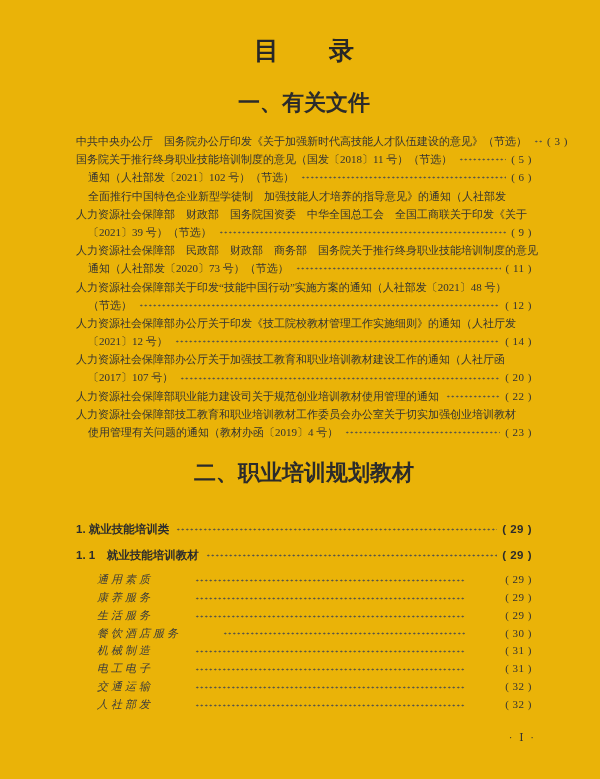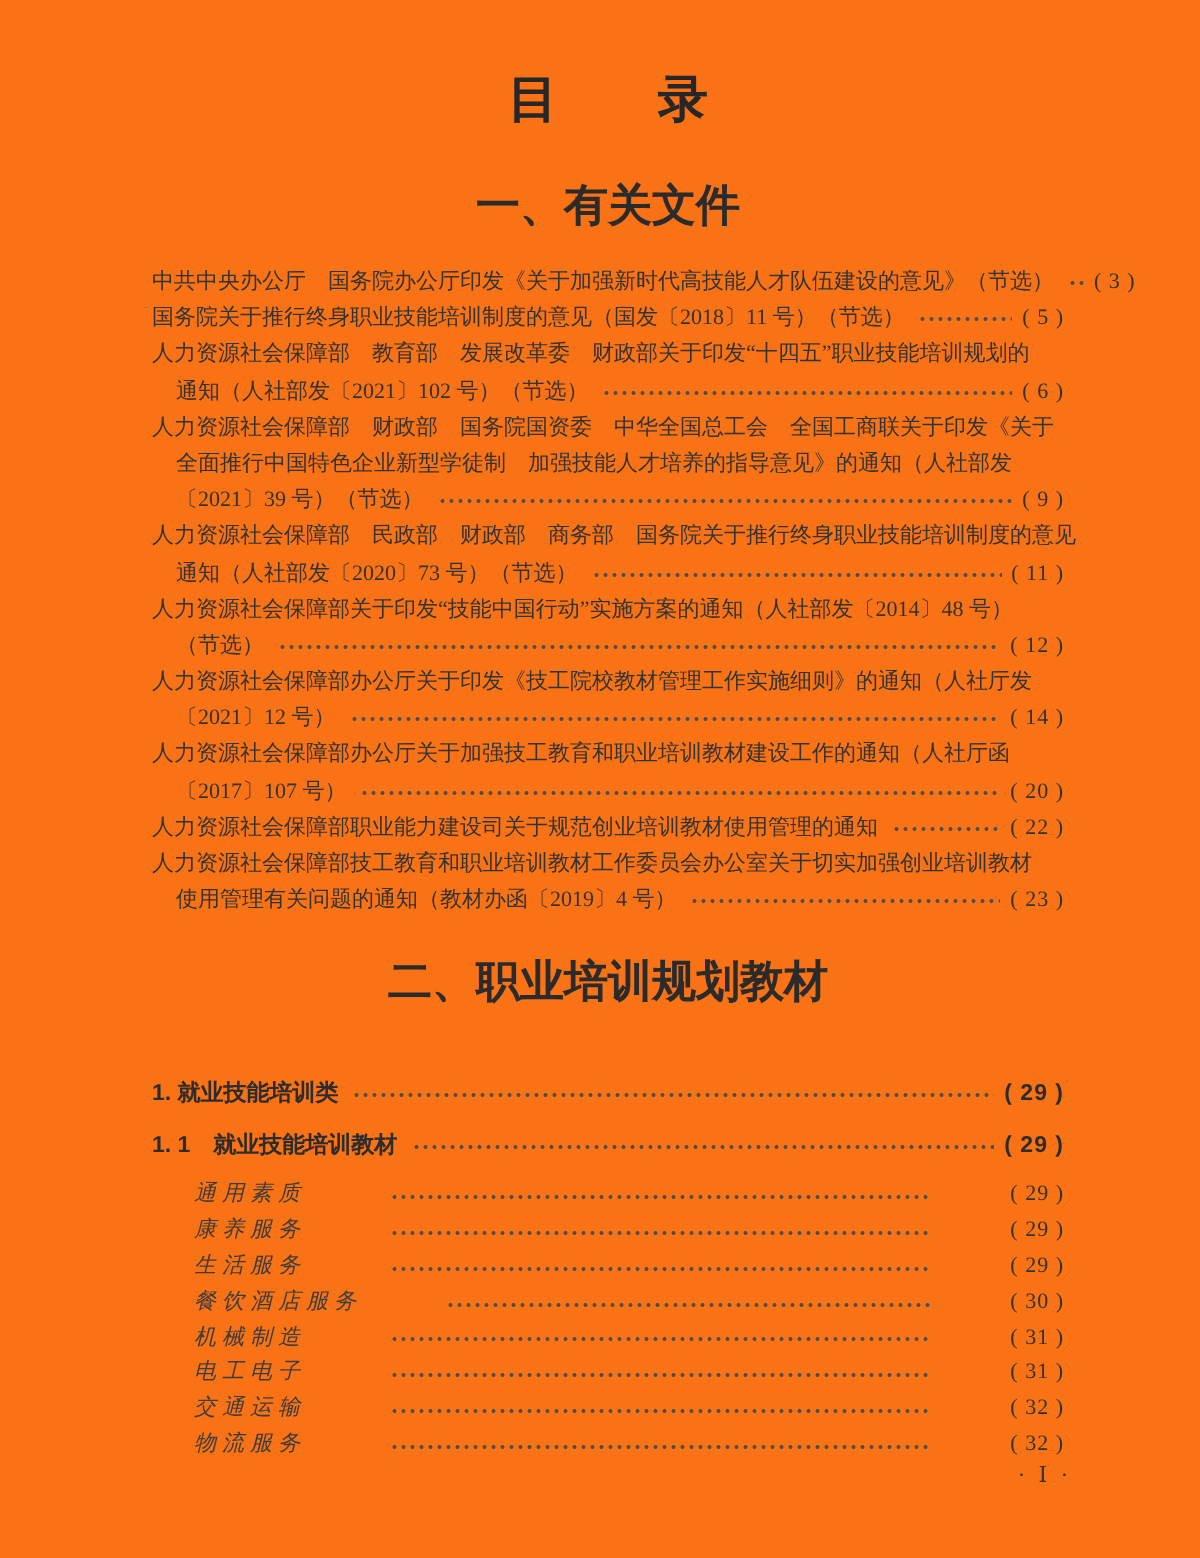--- a/index.html
+++ b/index.html
@@ -1,18 +1,18 @@
 <!DOCTYPE html>
 <html><head>
 <meta charset="utf-8">
 <style>
   html,body{margin:0;padding:0;background:#ffffff;}
   .page{
     width:600px;height:779px;box-sizing:border-box;position:relative;overflow:hidden;
-    background:#f97316;
+    background:#eab308;
     padding:36px 68px 0 76px;
     font-family:"Liberation Serif","DejaVu Serif",serif;
     color:#333;
   }
   .title{
     margin:0;text-align:center;
     font-size:25px;font-weight:700;color:#272727;line-height:1.2;
   }
   .h-sec{
     margin:0;text-align:center;
@@ -62,53 +62,49 @@
     <div class="row ind-0 st-song">
         <span class="txt">中共中央办公厅　国务院办公厅印发《关于加强新时代高技能人才队伍建设的意见》（节选）</span>
         <span class="leader"></span>
         <span class="pg">( 3 )</span>
       </div>
       <div class="row ind-0 st-song">
         <span class="txt">国务院关于推行终身职业技能培训制度的意见（国发〔2018〕11 号）（节选）</span>
         <span class="leader"></span>
         <span class="pg">( 5 )</span>
       </div>
-      <div class="row ind-0 st-song no-page">
-        <span class="txt">人力资源社会保障部　教育部　发展改革委　财政部关于印发“十四五”职业技能培训规划的</span>
-
-      </div>
       <div class="row ind-1 st-song">
         <span class="txt">通知（人社部发〔2021〕102 号）（节选）</span>
         <span class="leader"></span>
         <span class="pg">( 6 )</span>
-      </div>
-      <div class="row ind-0 st-song no-page">
-        <span class="txt">人力资源社会保障部　财政部　国务院国资委　中华全国总工会　全国工商联关于印发《关于</span>
-
       </div>
       <div class="row ind-1 st-song no-page">
         <span class="txt">全面推行中国特色企业新型学徒制　加强技能人才培养的指导意见》的通知（人社部发</span>
 
       </div>
+      <div class="row ind-0 st-song no-page">
+        <span class="txt">人力资源社会保障部　财政部　国务院国资委　中华全国总工会　全国工商联关于印发《关于</span>
+
+      </div>
       <div class="row ind-1 st-song">
         <span class="txt">〔2021〕39 号）（节选）</span>
         <span class="leader"></span>
         <span class="pg">( 9 )</span>
       </div>
       <div class="row ind-0 st-song no-page">
         <span class="txt">人力资源社会保障部　民政部　财政部　商务部　国务院关于推行终身职业技能培训制度的意见</span>
 
       </div>
       <div class="row ind-1 st-song">
         <span class="txt">通知（人社部发〔2020〕73 号）（节选）</span>
         <span class="leader"></span>
         <span class="pg">( 11 )</span>
       </div>
       <div class="row ind-0 st-song no-page">
-        <span class="txt">人力资源社会保障部关于印发“技能中国行动”实施方案的通知（人社部发〔2014〕48 号）</span>
+        <span class="txt">人力资源社会保障部关于印发“技能中国行动”实施方案的通知（人社部发〔2021〕48 号）</span>
 
       </div>
       <div class="row ind-1 st-song">
         <span class="txt">（节选）</span>
         <span class="leader"></span>
         <span class="pg">( 12 )</span>
       </div>
       <div class="row ind-0 st-song no-page">
         <span class="txt">人力资源社会保障部办公厅关于印发《技工院校教材管理工作实施细则》的通知（人社厅发</span>
 
@@ -185,21 +181,21 @@
         <span class="txt">电工电子</span>
         <span class="leader"></span>
         <span class="pg">( 31 )</span>
       </div>
       <div class="row ind-2 st-kai">
         <span class="txt">交通运输</span>
         <span class="leader"></span>
         <span class="pg">( 32 )</span>
       </div>
       <div class="row ind-2 st-kai">
-        <span class="txt">物流服务</span>
+        <span class="txt">人社部发</span>
         <span class="leader"></span>
         <span class="pg">( 32 )</span>
       </div>
   </div>
 
   <div class="folio">· Ⅰ ·</div>
 
 </div>
 
 </body></html>

